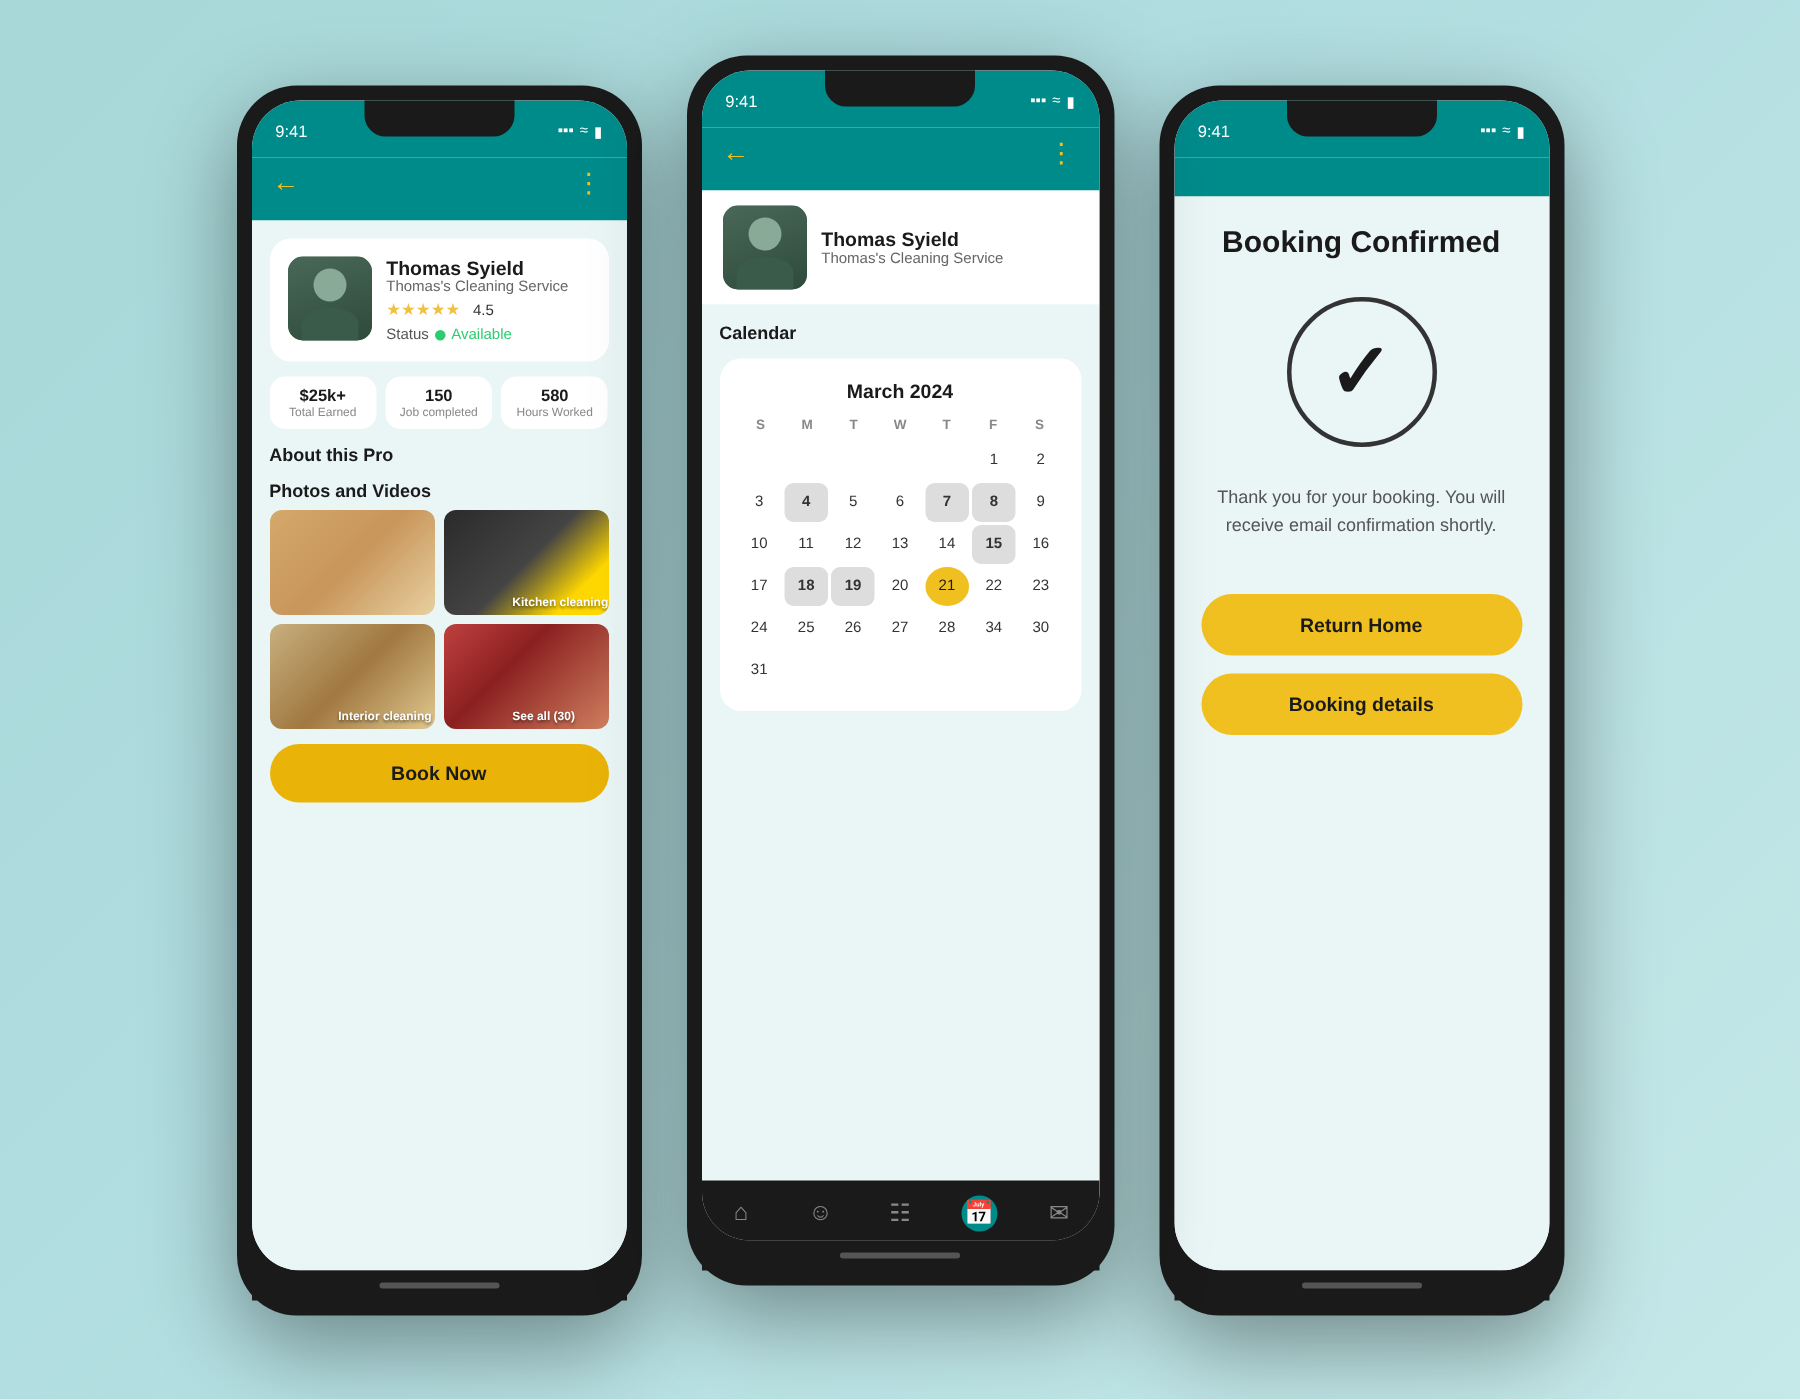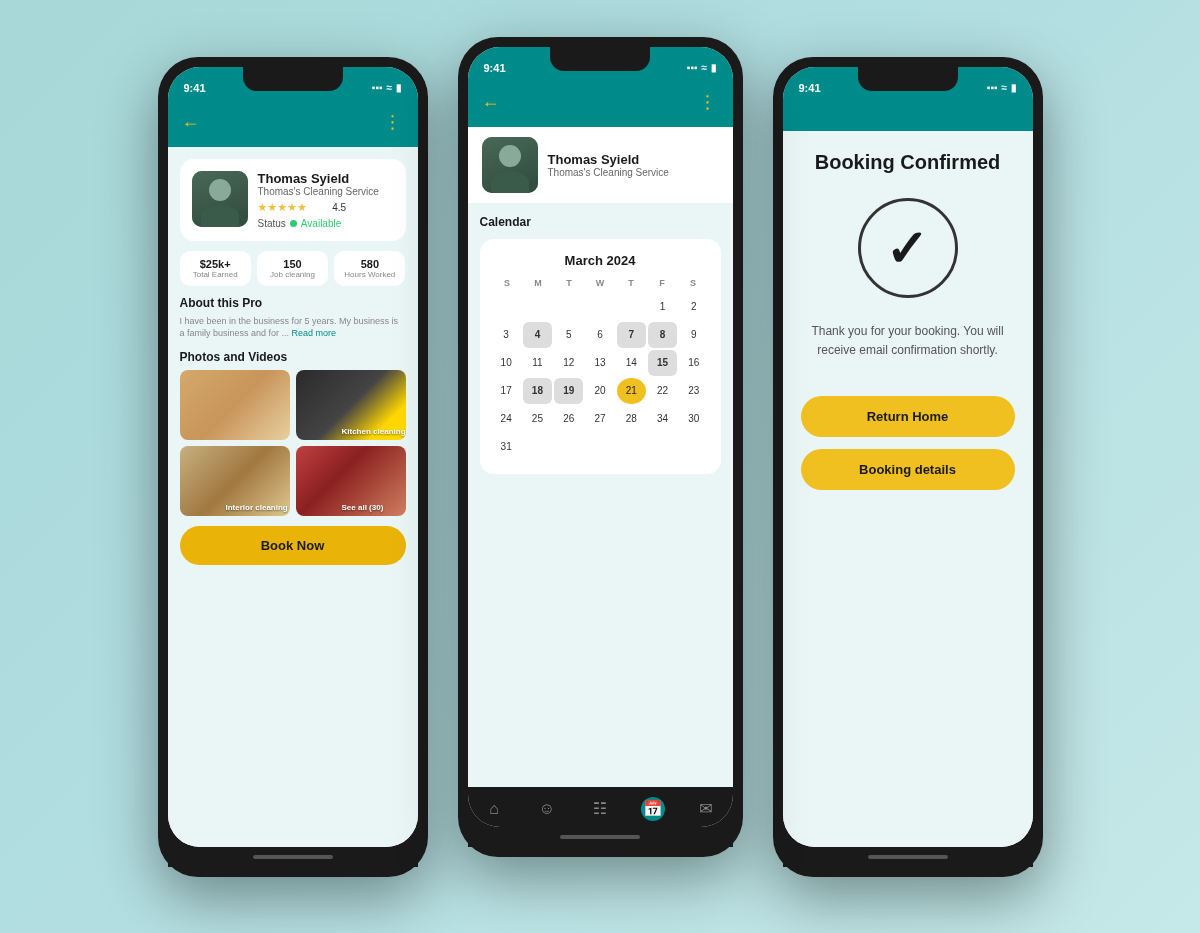--- a/index.html
+++ b/index.html
@@ -54,21 +54,21 @@
     }
     
     .status-bar {
       background: #008b8b;
       display: flex;
       justify-content: space-between;
       align-items: center;
       padding: 10px 16px 6px;
       color: white;
       font-size: 11px;
-      font-weight: 700;
+      font-weight: 400;
       min-height: 38px;
     }
     .status-right {
       display: flex;
       align-items: center;
       gap: 4px;
       font-size: 10px;
     }
     
     .home-indicator {
@@ -145,21 +145,21 @@
       transform: translateX(-50%);
       width: 38px;
       height: 22px;
       background: #3a5a4a;
       border-radius: 50% 50% 0 0;
     }
     .pro-info { flex: 1; }
     .pro-name { font-size: 13px; font-weight: 700; color: #1a1a1a; }
     .pro-service { font-size: 10px; color: #666; }
     .stars { color: #f0c040; font-size: 11px; }
-    .rating-val { font-size: 10px; color: #333; margin-left: 21px; }
+    .rating-val { font-size: 10px; color: #333; margin-left: 4px; }
     .status-row { display: flex; align-items: center; gap: 4px; margin-top: 3px; }
     .status-label { font-size: 10px; color: #555; }
     .status-dot { width: 7px; height: 7px; border-radius: 50%; background: #2ecc71; }
     .status-text { font-size: 10px; color: #2ecc71; }
 
     .stats-row {
       display: flex;
       gap: 6px;
       margin-bottom: 10px;
     }
@@ -418,33 +418,29 @@
         </div>
       </div>
       
       <div class="stats-row">
         <div class="stat-box">
           <div class="stat-val">$25k+</div>
           <div class="stat-label">Total Earned</div>
         </div>
         <div class="stat-box">
           <div class="stat-val">150</div>
-          <div class="stat-label">Job cleaning</div>
+          <div class="stat-label">Job completed</div>
         </div>
         <div class="stat-box">
           <div class="stat-val">580</div>
           <div class="stat-label">Hours Worked</div>
         </div>
       </div>
       
       <div class="section-title">About this Pro</div>
-      <div class="about-text">
-        <span>I have been in the business for 5 years. My business is a family business and for ...</span>
-        <span class="read-more">Read more</span>
-      </div>
       
       <div class="section-title" style="margin-top:10px;">Photos and Videos</div>
       <div class="photos-grid">
         <div class="photo-box photo-1">
           <span class="photo-label"></span>
         </div>
         <div class="photo-box photo-2">
           <span class="photo-label">Kitchen cleaning</span>
         </div>
         <div class="photo-box photo-3">

